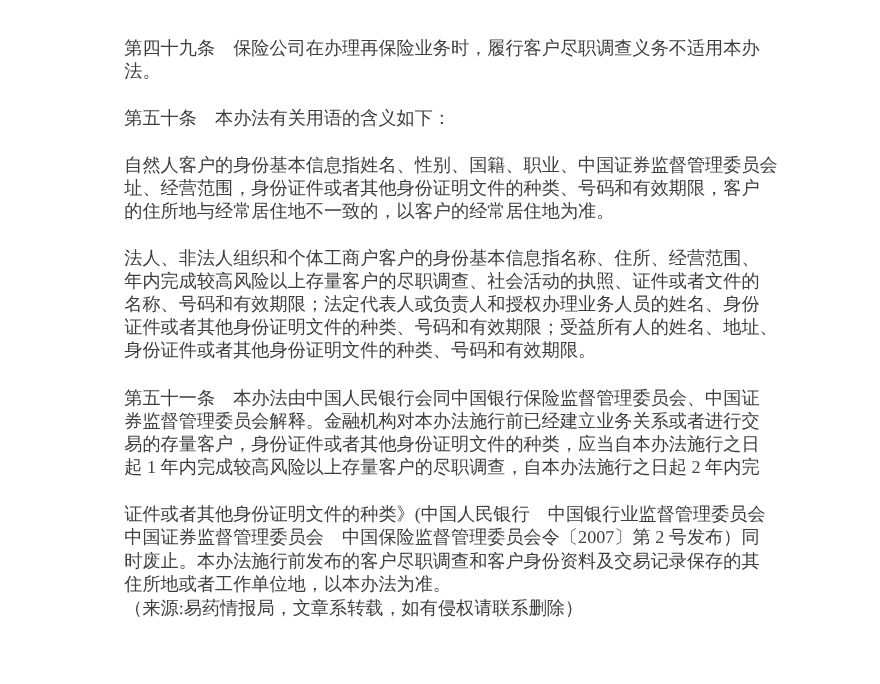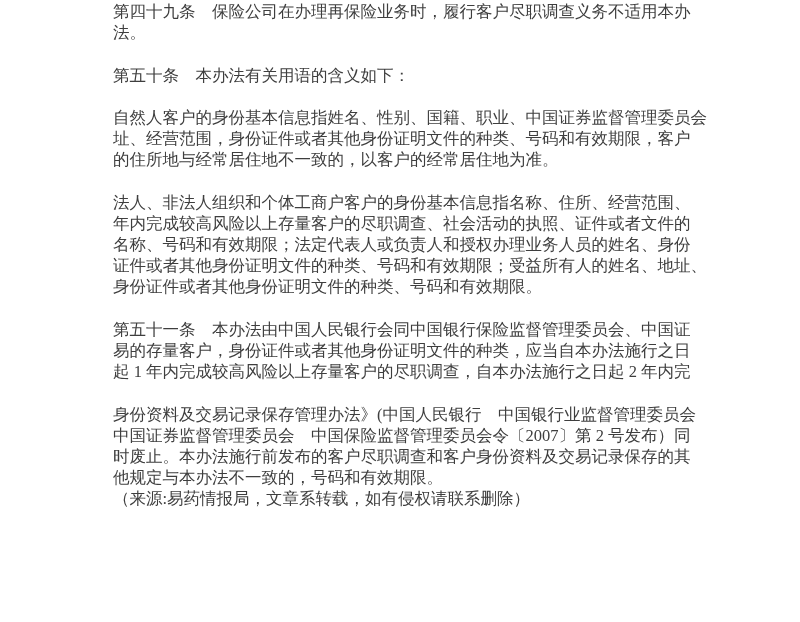--- a/index.html
+++ b/index.html
@@ -36,21 +36,21 @@
   }
   .line.just {
     text-align: justify;
     text-align-last: justify;
   }
 </style>
 </head>
 <body>
 
 <div class="page" style="background: rgb(255, 255, 255);">
-  <div class="textblock" id="doc" style="color: rgb(62, 62, 62);">
+  <div class="textblock" id="doc" style="color: rgb(62, 62, 62); margin-top: 32px;">
     <div class="para">
         <div class="line just">第四十九条　保险公司在办理再保险业务时，履行客户尽职调查义务不适用本办</div>
         <div class="line">法。</div>
       </div>
     <div class="para">
         <div class="line">第五十条　本办法有关用语的含义如下：</div>
       </div>
     <div class="para">
         <div class="line just">自然人客户的身份基本信息指姓名、性别、国籍、职业、中国证券监督管理委员会</div>
         <div class="line just">址、经营范围，身份证件或者其他身份证明文件的种类、号码和有效期限，客户</div>
@@ -58,26 +58,27 @@
       </div>
     <div class="para">
         <div class="line just">法人、非法人组织和个体工商户客户的身份基本信息指名称、住所、经营范围、</div>
         <div class="line just">年内完成较高风险以上存量客户的尽职调查、社会活动的执照、证件或者文件的</div>
         <div class="line just">名称、号码和有效期限；法定代表人或负责人和授权办理业务人员的姓名、身份</div>
         <div class="line just">证件或者其他身份证明文件的种类、号码和有效期限；受益所有人的姓名、地址、</div>
         <div class="line">身份证件或者其他身份证明文件的种类、号码和有效期限。</div>
       </div>
     <div class="para">
         <div class="line just">第五十一条　本办法由中国人民银行会同中国银行保险监督管理委员会、中国证</div>
+        <div class="line just">券监督管理委员会解释。金融机构对本办法施行前已经建立业务关系或者进行交</div>
         <div class="line just">易的存量客户，身份证件或者其他身份证明文件的种类，应当自本办法施行之日</div>
         <div class="line just">起 1 年内完成较高风险以上存量客户的尽职调查，自本办法施行之日起 2 年内完</div>
       </div>
     <div class="para tight">
-        <div class="line just">身份资料及交易记录保存管理办法》(中国人民银行　中国银行业监督管理委员会</div>
+        <div class="line just">证件或者其他身份证明文件的种类》(中国人民银行　中国银行业监督管理委员会</div>
         <div class="line just">中国证券监督管理委员会　中国保险监督管理委员会令〔2007〕第 2 号发布）同</div>
         <div class="line just">时废止。本办法施行前发布的客户尽职调查和客户身份资料及交易记录保存的其</div>
-        <div class="line">他规定与本办法不一致的，号码和有效期限。</div>
+        <div class="line">住所地或者工作单位地，以本办法为准。</div>
       </div>
     <div class="para tight">
         <div class="line">（来源:易药情报局，文章系转载，如有侵权请联系删除）</div>
       </div>
   </div>
 </div>
 
 </body></html>

